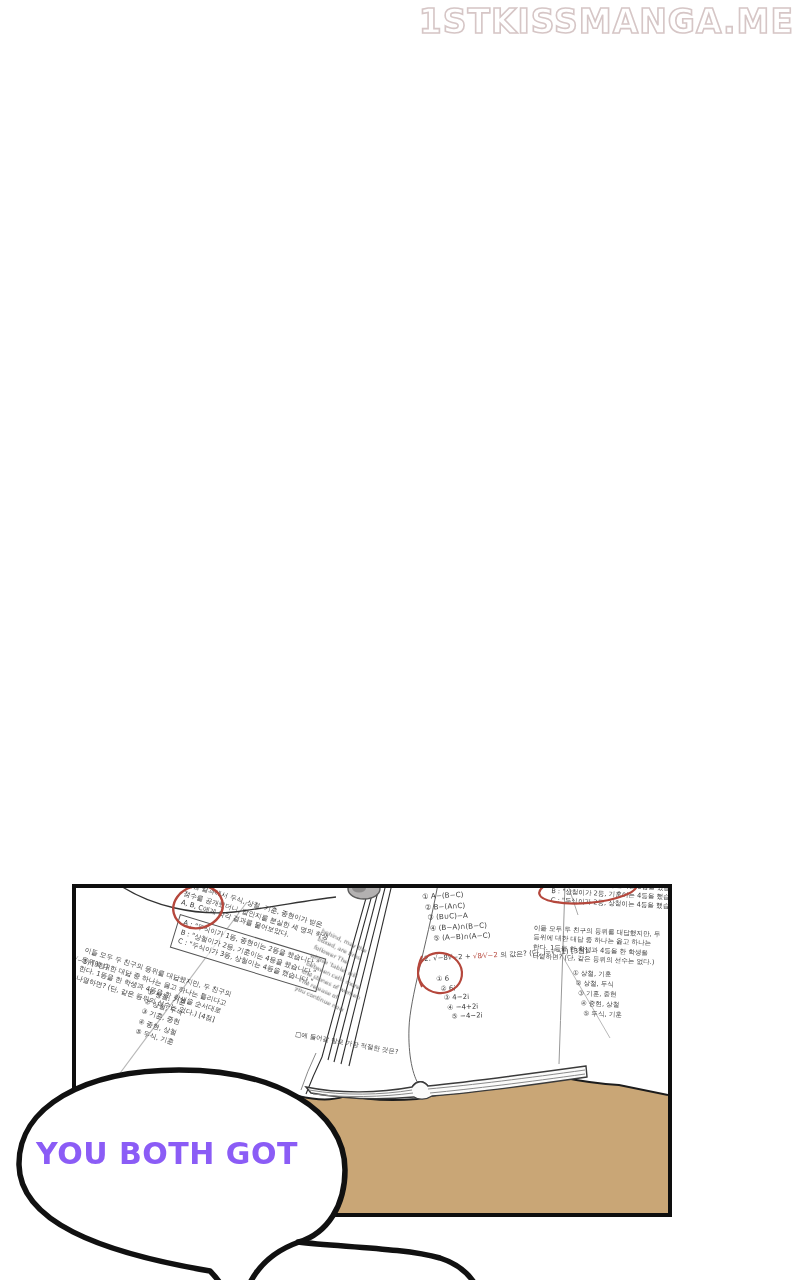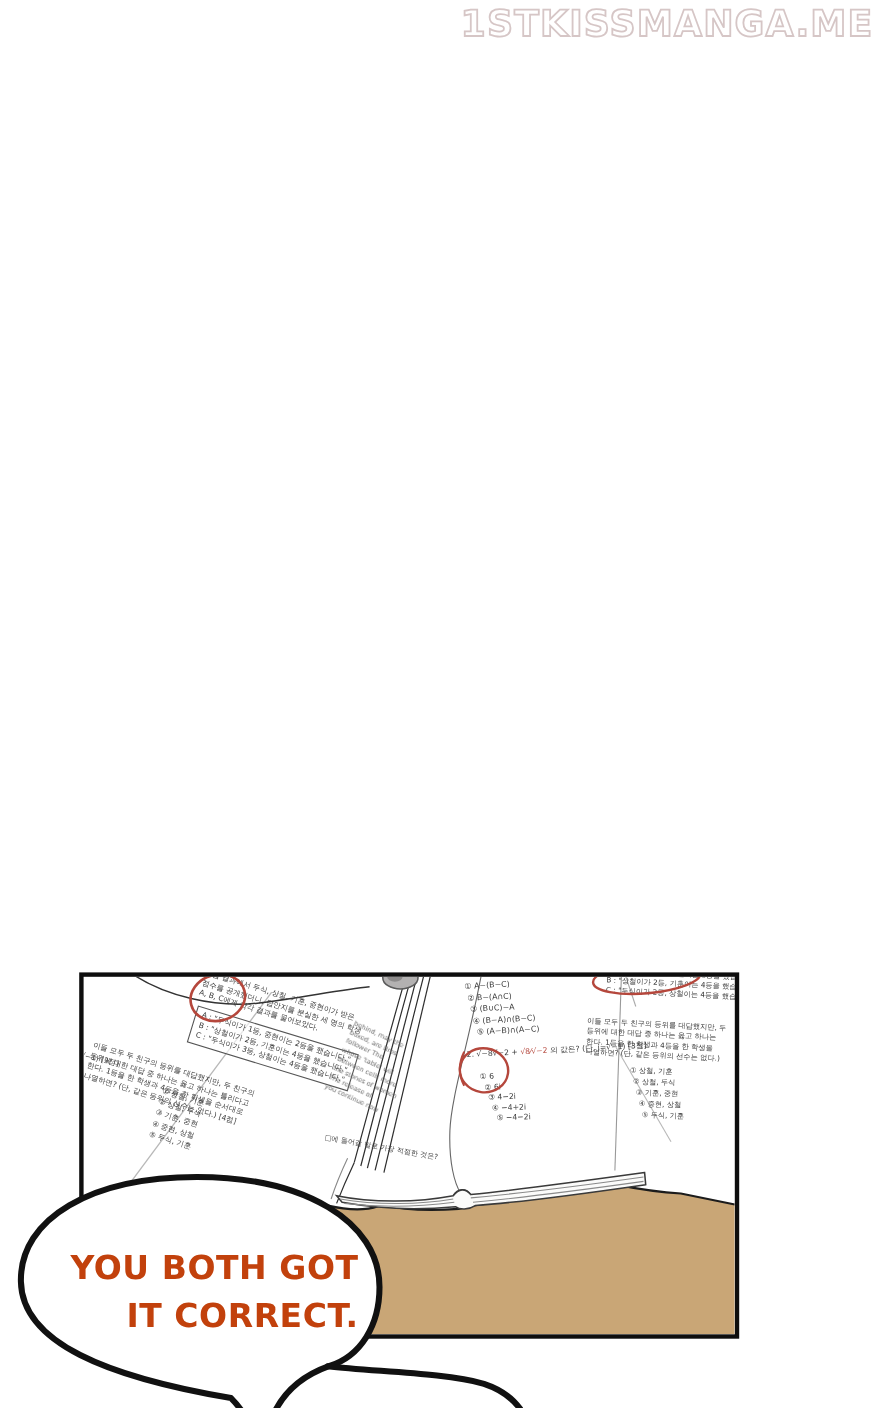--- a/index.html
+++ b/index.html
@@ -43,22 +43,22 @@
   .b-nums div:nth-child(4){margin-left:10px;} .b-nums div:nth-child(5){margin-left:14px;}
 
   .r-abc{left:476px;top:-10px;font-size:6.6px;line-height:9.2px;transform:rotate(3deg);}
   .r-para{left:458px;top:36px;font-size:6.6px;line-height:9.4px;transform:rotate(3deg);}
   .r-opts{left:497px;top:80px;font-size:6.6px;line-height:10px;transform:rotate(2deg);}
   .r-opts div:nth-child(2){margin-left:3px;} .r-opts div:nth-child(3){margin-left:6px;}
   .r-opts div:nth-child(4){margin-left:9px;} .r-opts div:nth-child(5){margin-left:12px;}
 
   
   .bubble-svg{position:absolute;left:0;top:0;pointer-events:none;}
-  .bubble-text{position:absolute;left:36px;top:1132px;width:290px;text-align:right;
-    font-size:30px;line-height:43px;font-weight:bold;color:#c2410c;letter-spacing:.5px;}
+  .bubble-text{position:absolute;left:36px;top:1132px;width:290px;text-align:left;
+    font-size:30px;line-height:43px;font-weight:bold;color:#8b5cf6;letter-spacing:.5px;}
 </style>
 </head>
 <body>
 
 <div class="watermark">1STKISSMANGA.ME</div>
 
 <div class="panel">
 
   <svg class="layer" width="592" height="325" viewBox="0 0 592 325">
 
@@ -189,14 +189,13 @@
 </div>
 
 <svg class="bubble-svg" width="800" height="1280" viewBox="0 0 800 1280">
   <path d="M179,1070 C276,1070 345,1110 345,1170 C345,1205 328,1233 299,1242
            C271,1252 252,1271 244,1298 L228,1298 C224,1288 218,1279 210,1271
            C98,1252 20,1221 19,1165 C18,1107 84,1070 179,1070 Z" fill="#ffffff" stroke="#111" stroke-width="5.5" stroke-linejoin="round"></path>
   <path d="M298,1242 C340,1247 405,1248 440,1258 C455,1263 466,1271 473,1281" fill="none" stroke="#111" stroke-width="5.5" stroke-linecap="round"></path>
 </svg>
 <div class="bubble-text">
   <div>YOU BOTH GOT</div>
-  <div>IT CORRECT.</div>
 </div>
 
 </body></html>

